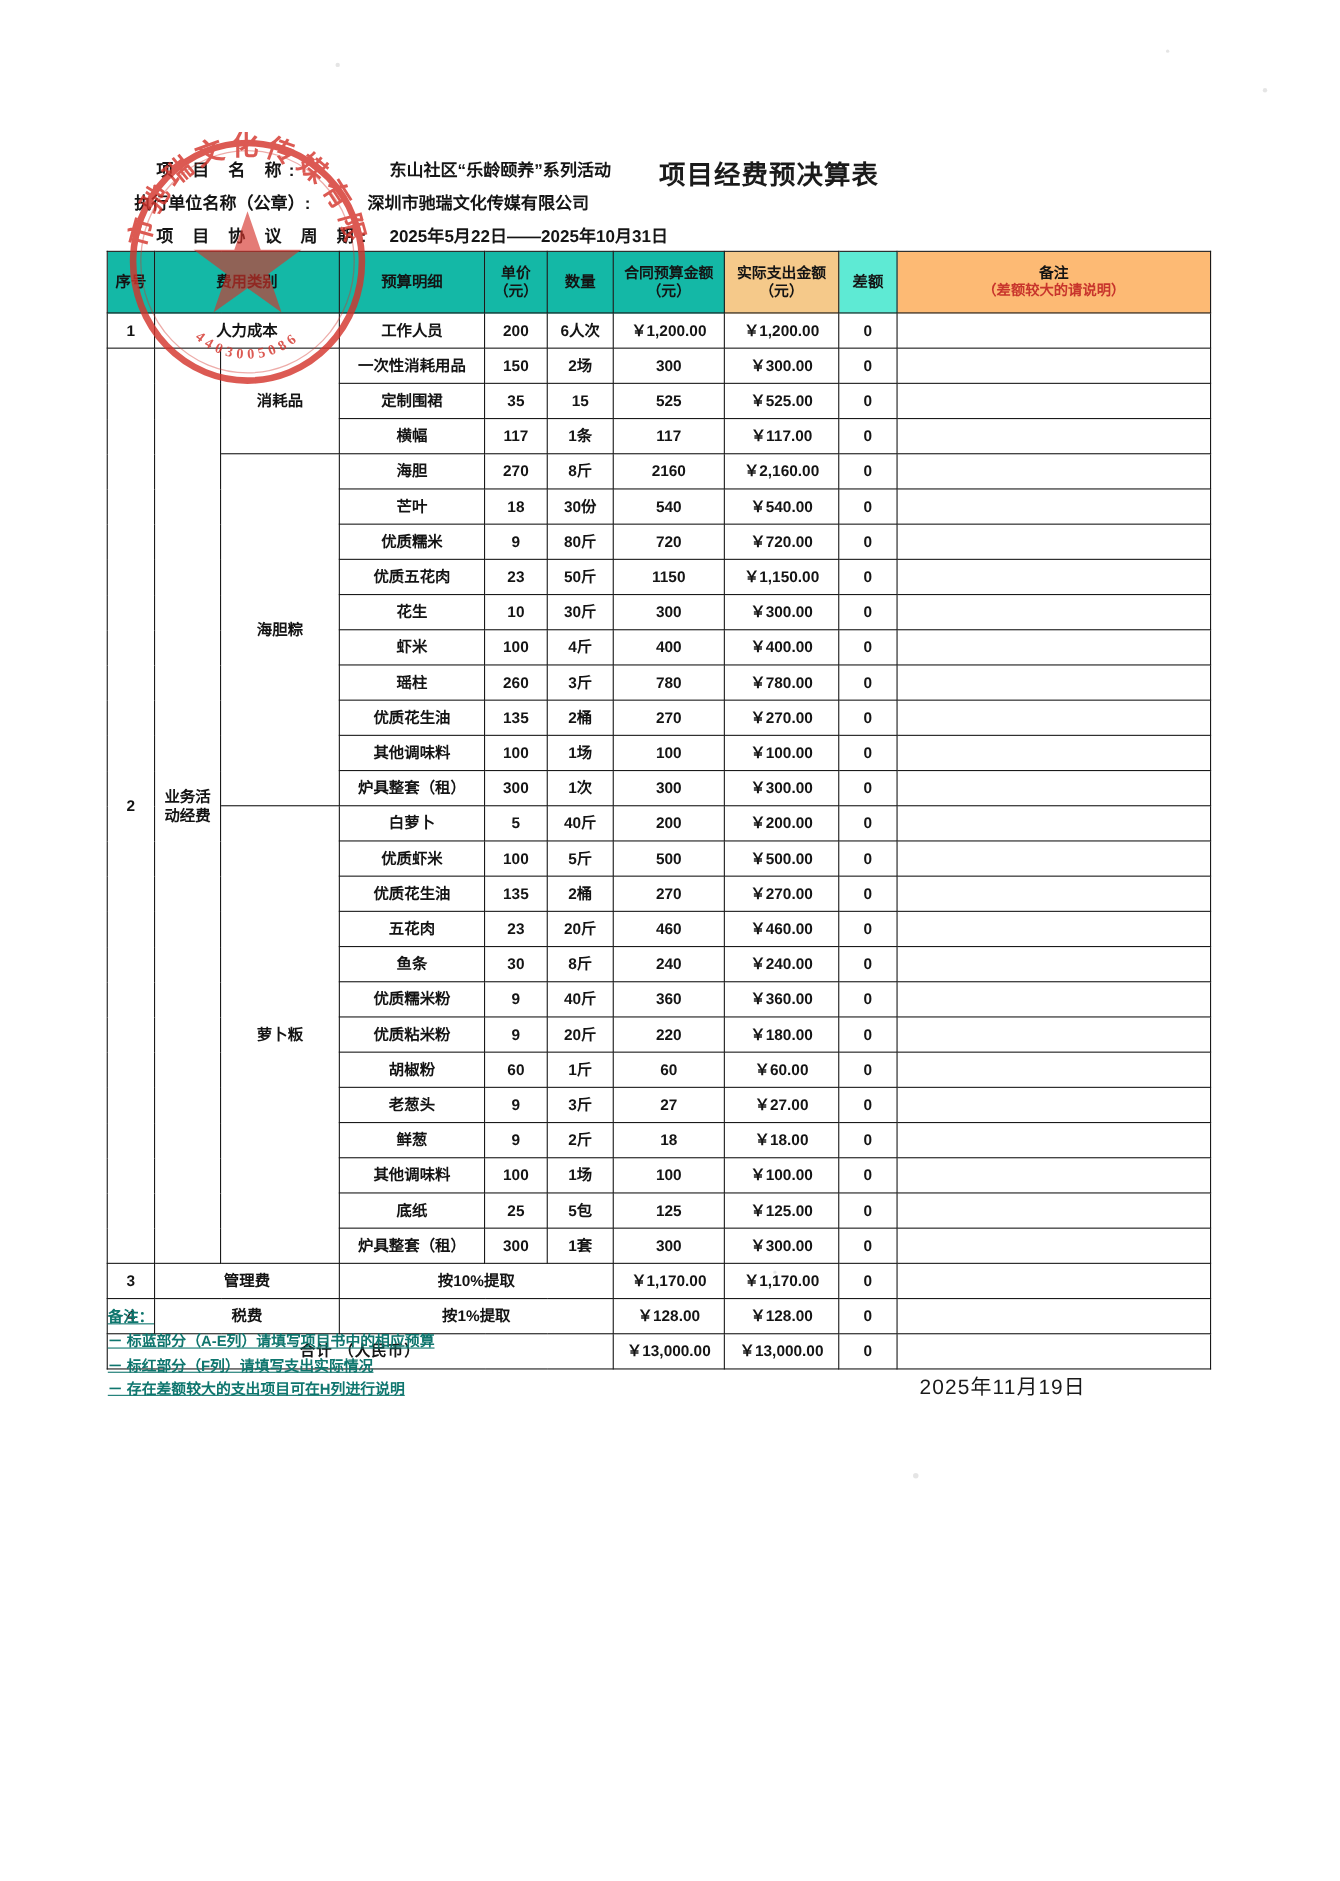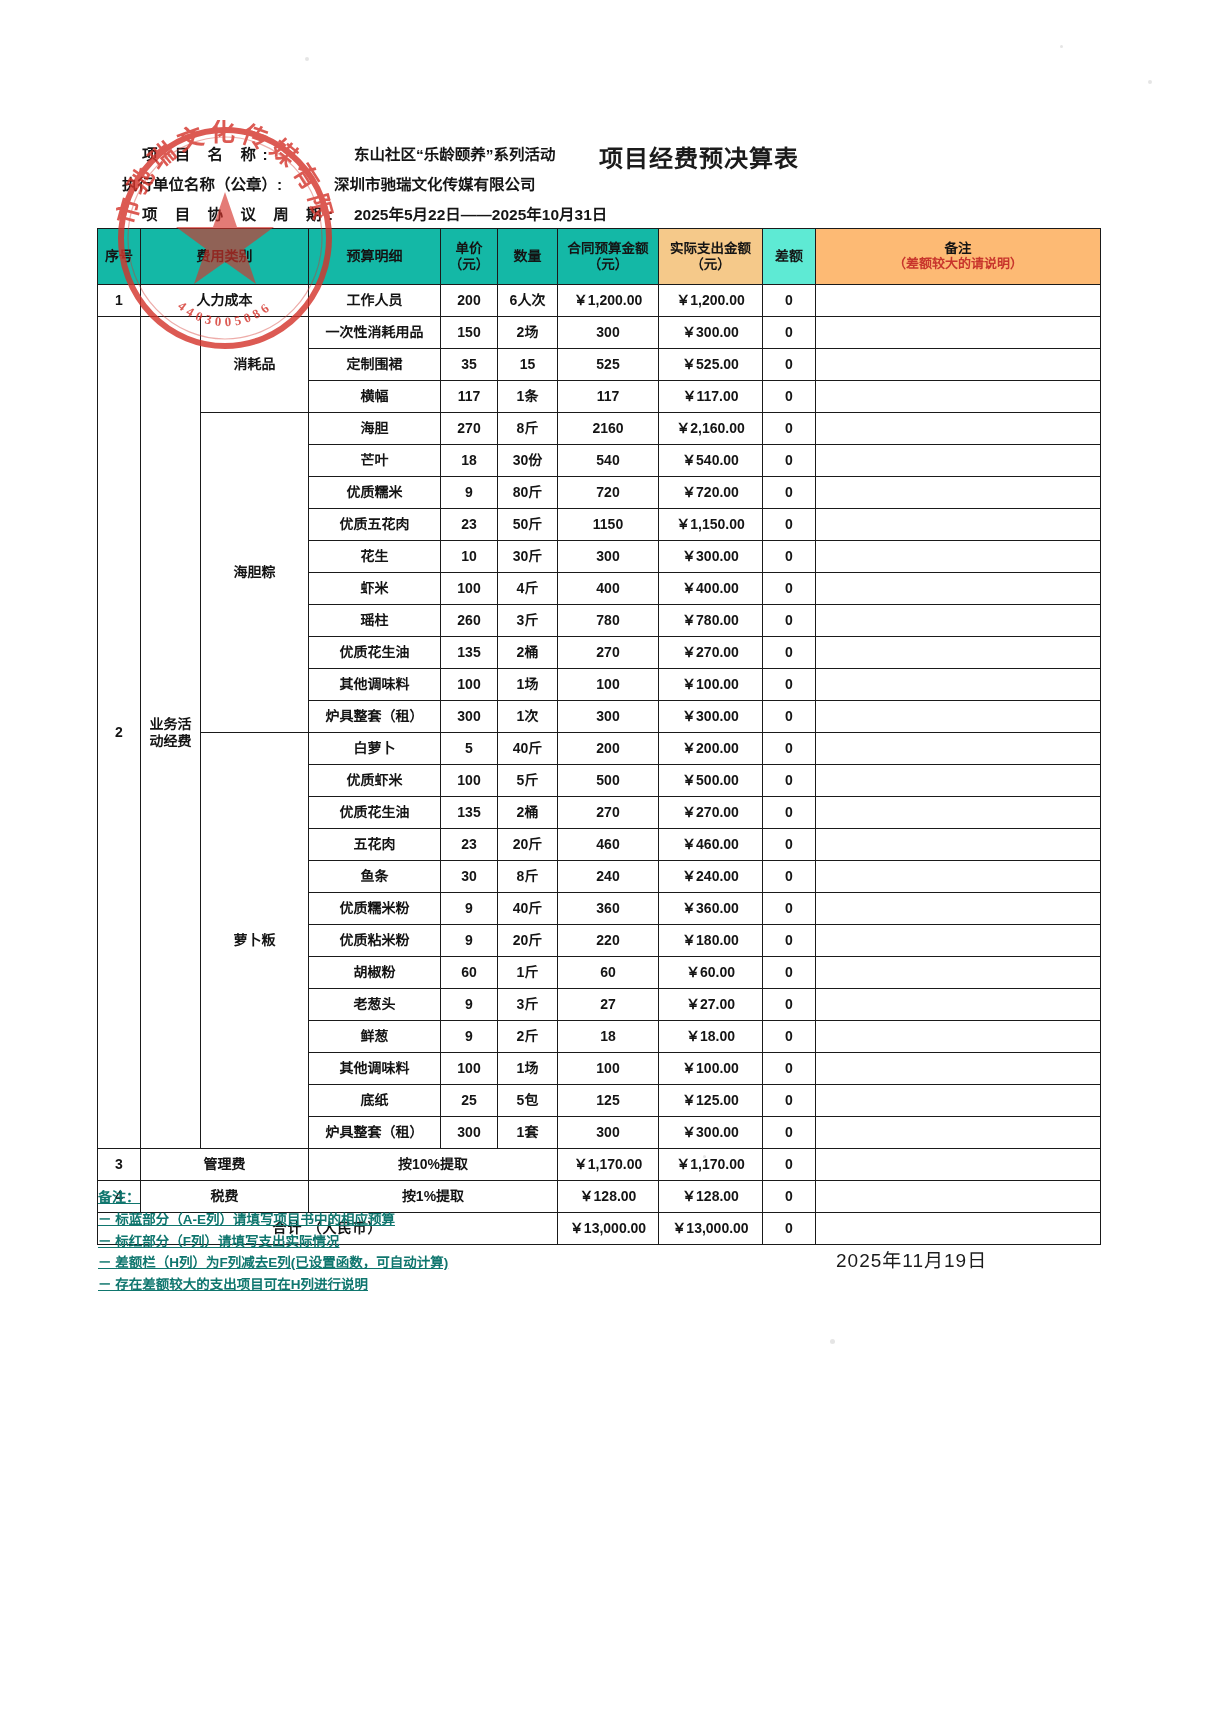--- a/index.html
+++ b/index.html
@@ -445,21 +445,20 @@
           <td>0</td>
           <td class="note"></td>
         </tr>
       </tbody>
   </table>
 
   <div class="notes">
     <div class="notes-title">备注：</div>
     <div>－ 标蓝部分（A-E列）请填写项目书中的相应预算</div>
     <div>－ 标红部分（F列）请填写支出实际情况</div>
-    <div>－ 差额栏（H列）为F列减去E列(已设置函数，可自动计算)</div>
     <div>－ 存在差额较大的支出项目可在H列进行说明</div>
   </div>
 
   <div class="sign-date">2025年11月19日</div>
 
   <div class="seal">
     <svg width="238" height="232" viewBox="0 0 238 232">
       <defs>
         <path id="sealArcTop" d="M 28 118 A 91 97 0 0 1 210 118" fill="none"></path>
         <path id="sealArcBot" d="M 48 150 A 74 78 0 0 0 190 150" fill="none"></path>

